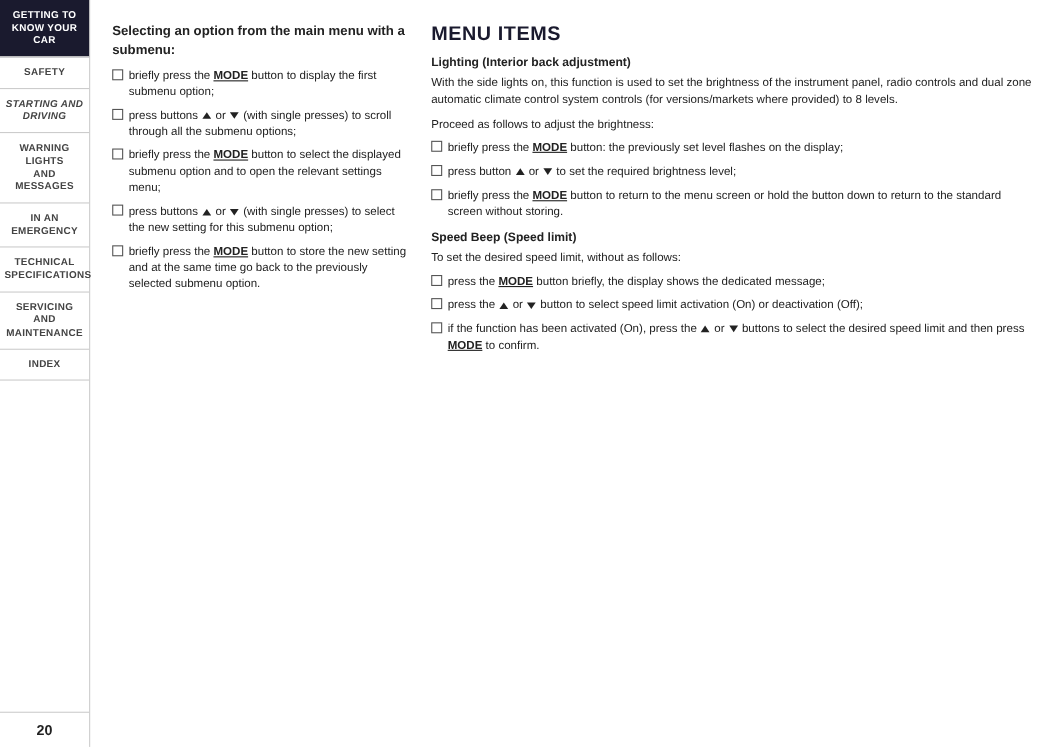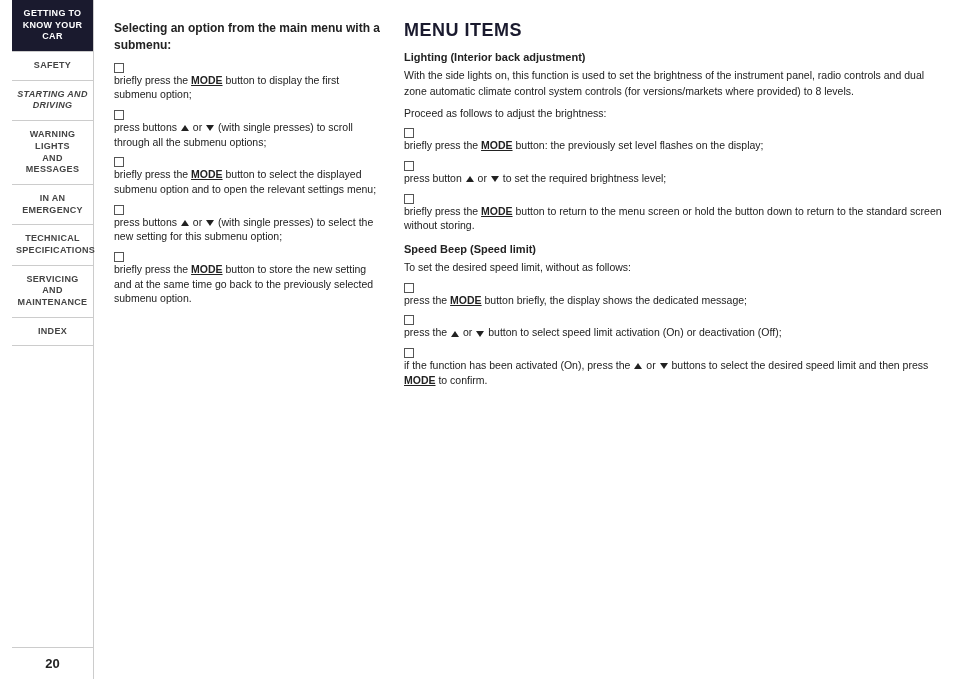--- a/index.html
+++ b/index.html
@@ -11,21 +11,20 @@
       font-size: 11px;
       color: #222;
       display: flex;
       flex-direction: column;
     }
 
     .page-container {
       display: flex;
       flex: 1;
       height: 100%;
-      margin-left: 12px;
     }
 
     
     .sidebar {
       width: 82px;
       background: #fff;
       display: flex;
       flex-direction: column;
       border-right: 1px solid #ccc;
       flex-shrink: 0;
@@ -108,21 +107,20 @@
       padding: 0;
     }
 
     .bullet-item {
       display: flex;
       align-items: flex-start;
       margin-bottom: 7px;
       font-size: 10.5px;
       line-height: 1.4;
       color: #222;
-      flex-direction: column;
     }
 
     .bullet-checkbox {
       width: 10px;
       height: 10px;
       border: 1px solid #555;
       display: inline-block;
       flex-shrink: 0;
       margin-right: 5px;
       margin-top: 1px;

